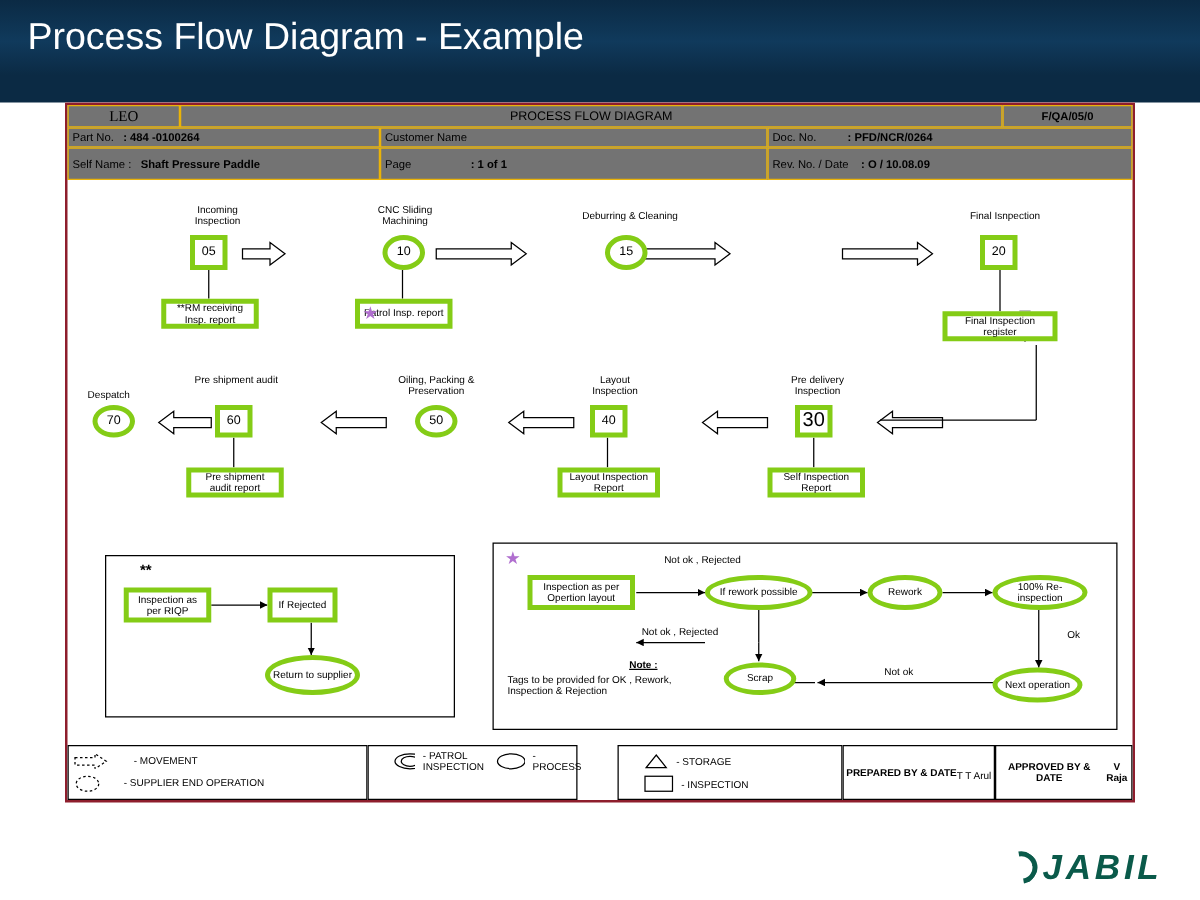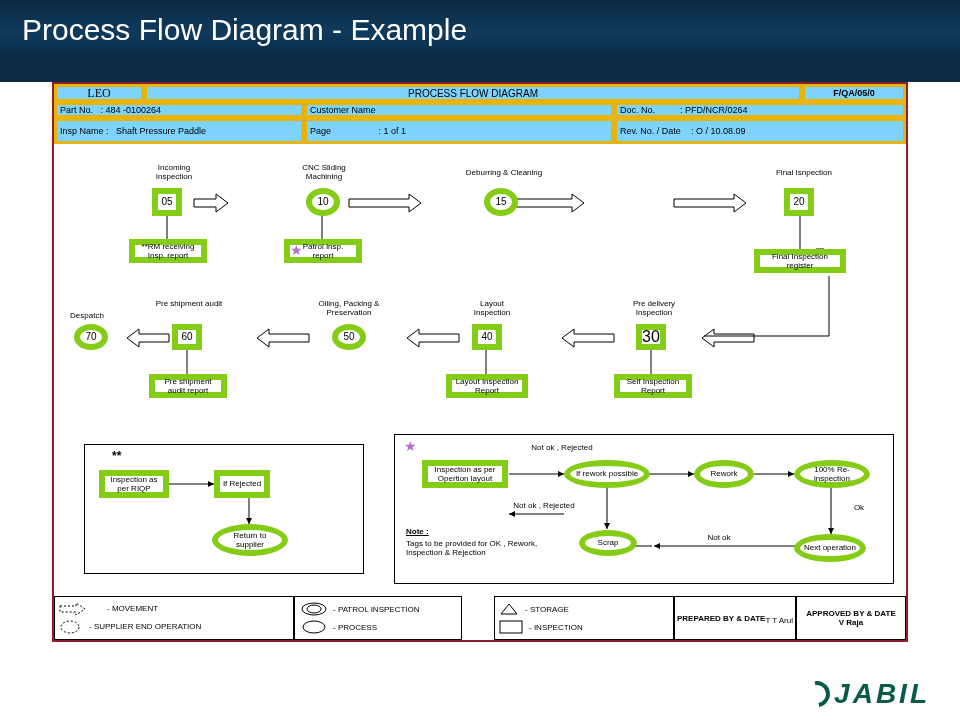--- a/index.html
+++ b/index.html
@@ -1,23 +1,23 @@
 <!DOCTYPE html>
 <html><head>
 <meta charset="utf-8">
 <style>
   *{box-sizing:border-box;margin:0;padding:0;font-family:Arial,Helvetica,sans-serif}
   body{width:960px;height:720px;background:#fff;overflow:hidden;position:relative}
   .title-band{height:60px;background:linear-gradient(#0b2a44,#103a5c 55%,#0b2a44);display:flex;align-items:center;padding-left:22px}
   .title-band h1{color:#fff;font-size:30px;font-weight:400}
   .subband{height:22px;background:linear-gradient(#0b2a44,#0b2a44)}
   .stage{position:absolute;top:82px;left:52px;width:856px;height:560px;border:2px solid #8e1e2d;background:#fff}
-  .hdr{position:absolute;border:3px solid #eab308;font-size:9px;display:flex;align-items:center;padding:0 3px;background:#7dd3fc}
-  .hdr b{font-weight:400}
-  .node{position:absolute;border:6px solid #84cc16;background:#fff;font-size:8px;display:flex;align-items:center;justify-content:center;text-align:center;padding:1px 2px;line-height:1.15}
+  .hdr{position:absolute;border:1px solid #eab308;font-size:9px;display:flex;align-items:center;padding:0 3px;background:#737373}
+  .hdr b{font-weight:700}
+  .node{position:absolute;border:4px solid #84cc16;background:#fff;font-size:8px;display:flex;align-items:center;justify-content:center;text-align:center;padding:1px 2px;line-height:1.15}
   .lbl{position:absolute;font-size:8px;text-align:center;line-height:1.1}
   .ell{border-radius:50%}
   .legend{position:absolute;border:1px solid #000;font-size:8px;display:flex;align-items:center;background:#fff}
   .jabil{position:absolute;bottom:10px;right:30px;font-size:28px;font-weight:700;letter-spacing:3px;color:#0a5a4a;font-style:italic;display:flex;align-items:center;gap:4px}
   .jabil .sw{display:inline-block;width:26px;height:26px;border:4px solid #0a5a4a;border-left-color:transparent;border-bottom-color:transparent;border-radius:50%;transform:rotate(35deg)}
   .star{position:absolute;color:#b06fcf;font-size:14px}
   svg.conn{position:absolute;top:0;left:0;width:100%;height:100%;pointer-events:none}
 </style>
 </head>
 <body>
@@ -37,21 +37,21 @@
     <span>Part No.</span>&nbsp;&nbsp;&nbsp;
     <b>: 484 -0100264</b>
   </div>
   <div class="hdr" style="top:18px;left:250px;width:310px;height:16px">Customer Name</div>
   <div class="hdr" style="top:18px;left:560px;width:292px;height:16px">
     <span>Doc. No.</span>&nbsp;&nbsp;&nbsp;&nbsp;&nbsp;&nbsp;&nbsp;&nbsp;&nbsp;&nbsp;
     <b>: PFD/NCR/0264</b>
   </div>
 
   <div class="hdr" style="top:34px;left:0;width:250px;height:26px">
-    <span>Insp Name :</span>&nbsp;&nbsp;&nbsp;
+    <span>Self Name :</span>&nbsp;&nbsp;&nbsp;
     <b style="line-height:1">Shaft Pressure Paddle</b>
   </div>
   <div class="hdr" style="top:34px;left:250px;width:310px;height:26px">
     <span>Page</span>&nbsp;&nbsp;&nbsp;&nbsp;&nbsp;&nbsp;&nbsp;&nbsp;&nbsp;&nbsp;&nbsp;&nbsp;&nbsp;&nbsp;&nbsp;&nbsp;&nbsp;&nbsp;&nbsp;
     <b>: 1 of 1</b>
   </div>
   <div class="hdr" style="top:34px;left:560px;width:292px;height:26px">
     <span>Rev. No.  / Date</span>&nbsp;&nbsp;&nbsp;&nbsp;
     <b>: O / 10.08.09</b>
   </div>
@@ -151,71 +151,71 @@
   <div class="node" style="top:376px;left:368px;width:86px;height:28px">Inspection as per Opertion layout</div>
   <div class="node ell" style="top:376px;left:510px;width:86px;height:28px">If rework possible</div>
   <div class="node ell" style="top:376px;left:640px;width:60px;height:28px">Rework</div>
   <div class="node ell" style="top:376px;left:740px;width:76px;height:28px">100% Re-inspection</div>
   <div class="node ell" style="top:450px;left:740px;width:72px;height:28px">Next operation</div>
   <div class="node ell" style="top:446px;left:525px;width:58px;height:26px">Scrap</div>
   <div class="lbl" style="top:360px;left:468px;width:80px">Not ok , Rejected</div>
   <div class="lbl" style="top:418px;left:450px;width:80px">Not ok , Rejected</div>
   <div class="lbl" style="top:450px;left:640px;width:50px">Not ok</div>
   <div class="lbl" style="top:420px;left:790px;width:30px">Ok</div>
-  <div class="lbl" style="top:444px;left:352px;width:120px;text-align:left;font-weight:700;text-decoration:underline">Note :</div>
+  <div class="lbl" style="top:444px;left:352px;width:120px;text-align:right;font-weight:700;text-decoration:underline">Note :</div>
   <div class="lbl" style="top:456px;left:352px;width:140px;text-align:left">Tags to be provided for OK , Rework, Inspection &amp; Rejection</div>
 
   <div class="legend" style="top:512px;left:0;width:240px;height:44px;flex-direction:column;align-items:flex-start;justify-content:space-around;padding:3px 4px">
     <div style="display:flex;align-items:center;gap:20px">
       <svg width="28" height="12">
           <path d="M1 3 h16 v-3 l9 6 l-9 6 v-3 h-16 z" fill="#fff" stroke="#000" stroke-dasharray="2 2"></path>
         </svg>
       <span>- MOVEMENT</span>
     </div>
-    <div style="display:flex;align-items:center;gap:8px">
+    <div style="display:flex;align-items:center;gap:18px">
       <svg width="22" height="14">
           <ellipse cx="11" cy="7" rx="9" ry="6" fill="#fff" stroke="#000" stroke-dasharray="2 2"></ellipse>
         </svg>
       <span>- SUPPLIER END OPERATION</span>
     </div>
   </div>
-  <div class="legend" style="top:512px;left:240px;width:168px;height:44px;flex-direction:column;align-items:flex-start;justify-content:space-around;padding:3px 6px">
+  <div class="legend" style="top:512px;left:240px;width:168px;height:44px;flex-direction:row;align-items:flex-start;justify-content:space-around;padding:3px 20px">
     <div style="display:flex;align-items:center;gap:6px">
       <svg width="26" height="14">
           <ellipse cx="13" cy="7" rx="12" ry="6" fill="#fff" stroke="#000"></ellipse>
           <ellipse cx="13" cy="7" rx="7" ry="4" fill="#fff" stroke="#000"></ellipse>
         </svg>
       <span>- PATROL INSPECTION</span>
     </div>
     <div style="display:flex;align-items:center;gap:6px">
       <svg width="26" height="14">
           <ellipse cx="13" cy="7" rx="11" ry="6" fill="#fff" stroke="#000"></ellipse>
         </svg>
       <span>-  PROCESS</span>
     </div>
   </div>
-  <div class="legend" style="top:512px;left:440px;width:180px;height:44px;flex-direction:column;align-items:flex-start;justify-content:space-around;padding:3px 4px">
+  <div class="legend" style="top:512px;left:440px;width:180px;height:44px;flex-direction:column;align-items:flex-start;justify-content:space-around;padding:3px 20px">
     <div style="display:flex;align-items:center;gap:6px">
       <svg width="20" height="14">
           <path d="M2 12 L10 2 L18 12 Z" fill="#fff" stroke="#000"></path>
         </svg>
       <span>- STORAGE</span>
     </div>
     <div style="display:flex;align-items:center;gap:6px">
       <svg width="24" height="14">
           <rect x="1" y="1" width="22" height="12" fill="#fff" stroke="#000"></rect>
         </svg>
       <span>- INSPECTION</span>
     </div>
   </div>
   <div class="legend" style="top:512px;left:620px;width:122px;height:44px;flex-direction:row;justify-content:center;text-align:center;font-weight:700">
     <span>PREPARED BY &amp; DATE</span>
     <span style="font-weight:400;margin-top:4px">T T Arul</span>
   </div>
-  <div class="legend" style="top:512px;left:742px;width:110px;height:44px;flex-direction:column;justify-content:center;text-align:center;font-weight:700">
+  <div class="legend" style="top:512px;left:742px;width:110px;height:44px;flex-direction:row;justify-content:center;text-align:center;font-weight:700">
     <span>APPROVED BY &amp; DATE</span>
     <span>V Raja</span>
   </div>
 
 </div>
 
 <div class="jabil">
   <span class="sw"></span>
   <span>JABIL</span>
 </div>

